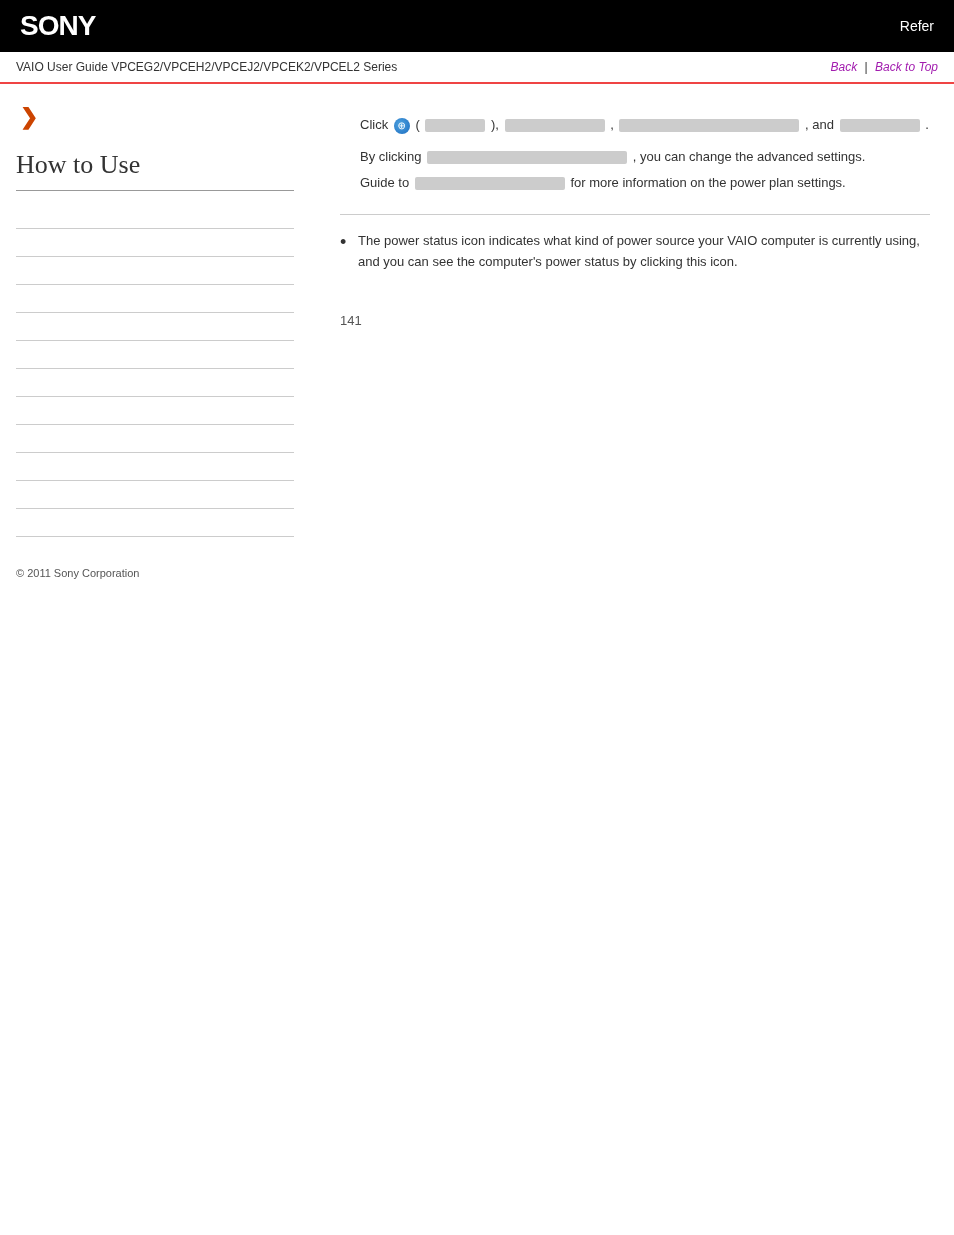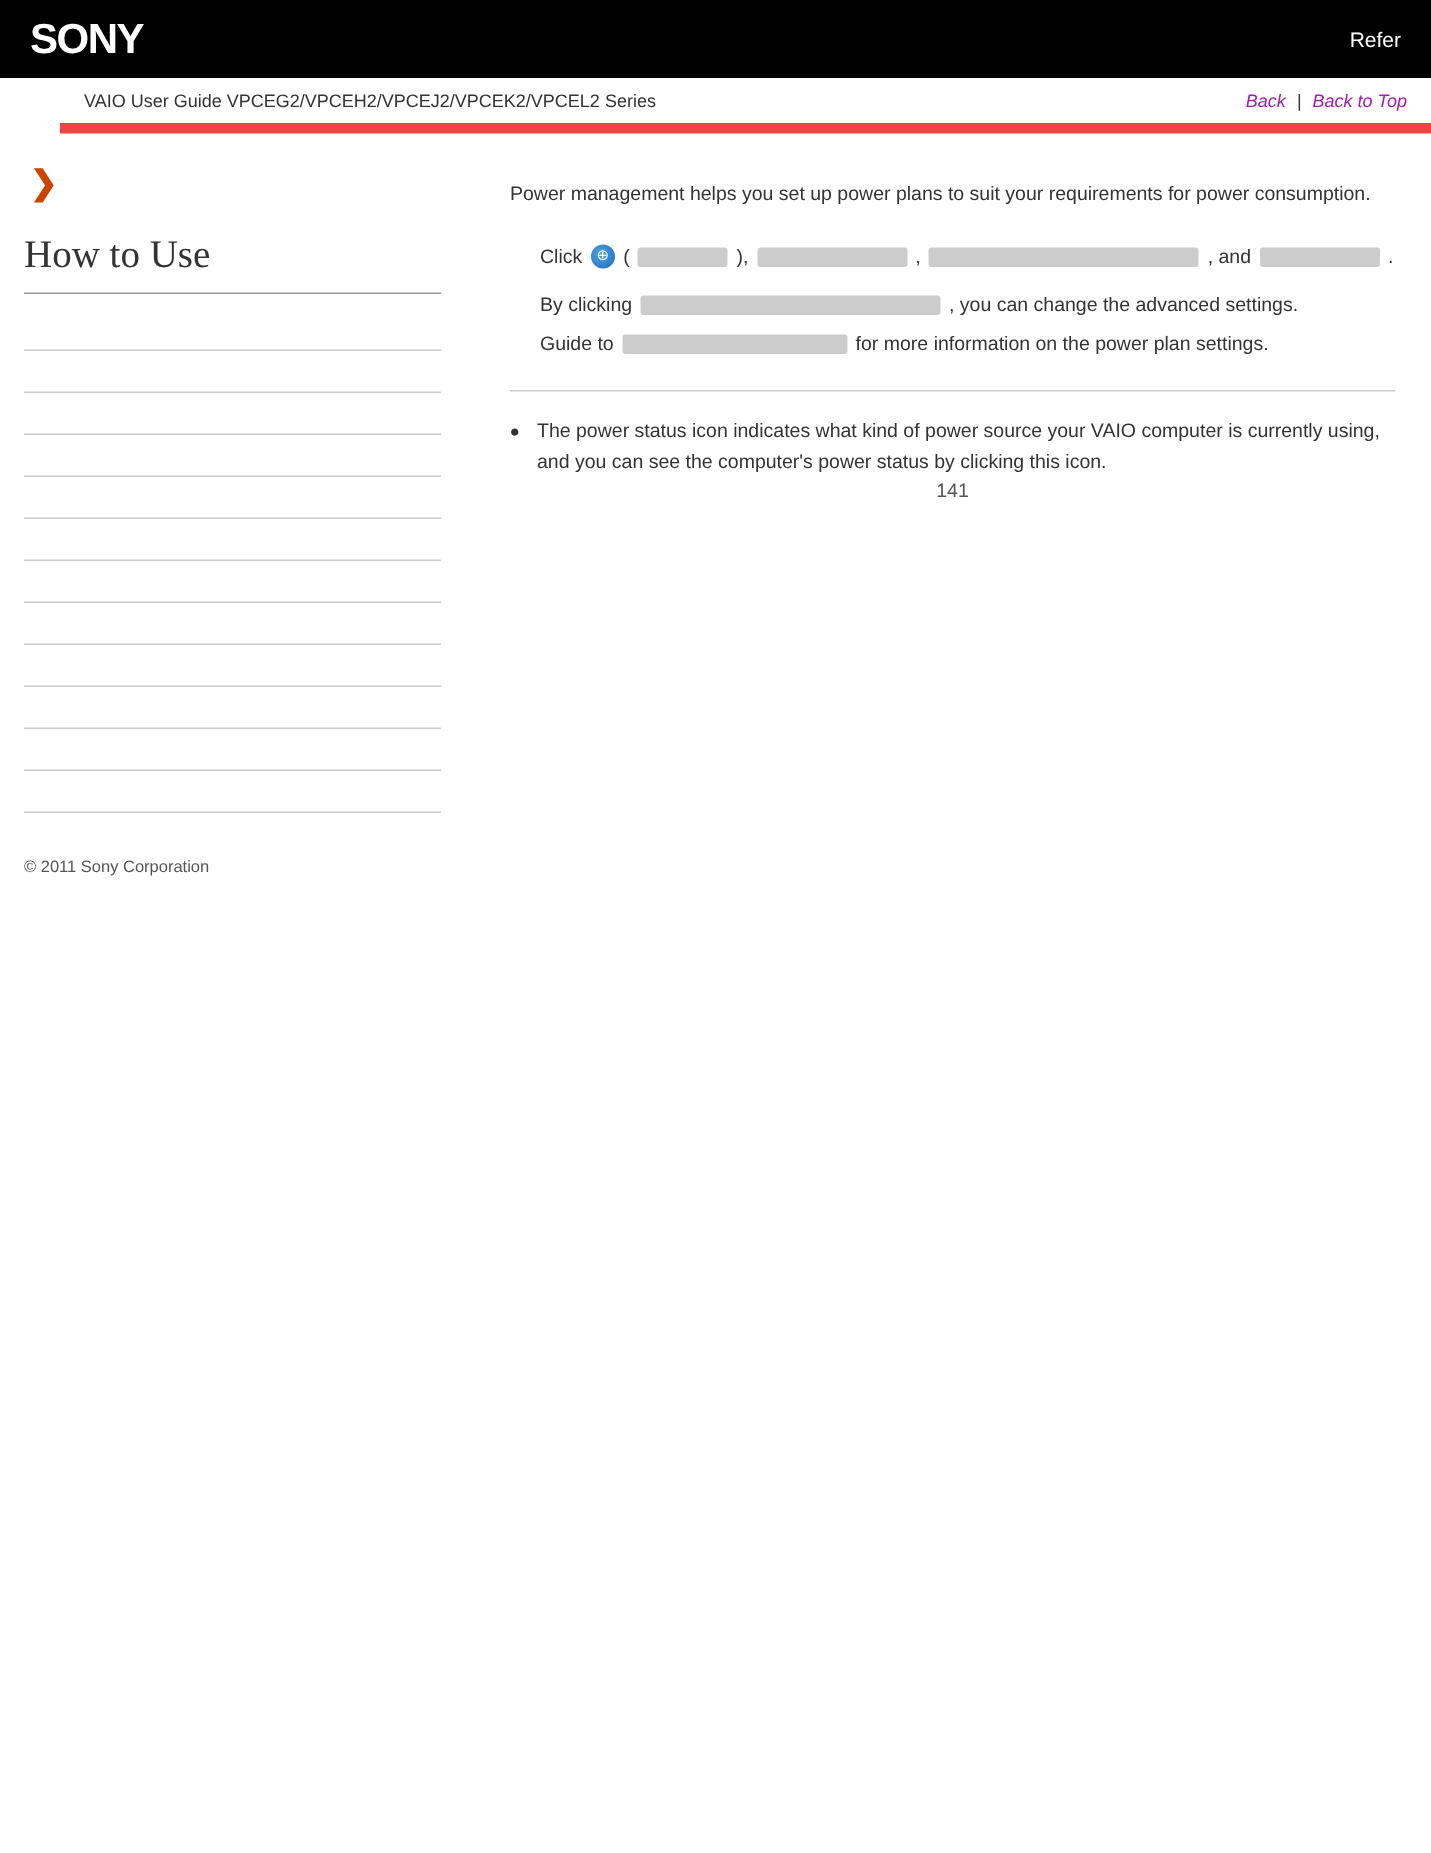--- a/index.html
+++ b/index.html
@@ -25,27 +25,26 @@
       color: #fff;
       font-size: 14px;
       cursor: pointer;
       background: none;
       border: none;
     }
 
     
     #navbar {
       background: #fff;
-      border-bottom: 7px solid #ef4444;
+      border-bottom: 2px solid #ef4444;
       padding: 8px 16px;
       display: flex;
       align-items: center;
       justify-content: space-between;
       font-size: 12px;
-      margin-left: 40px;
     }
     #navbar .guide-title { color: #333; }
     #navbar .nav-links a { color: #a21caf; text-decoration: none; font-style: italic; }
     #navbar .nav-links span { color: #333; margin: 0 4px; }
 
     
     #main {
       display: flex;
       padding: 0;
     }
@@ -144,23 +143,24 @@
       line-height: 1.6;
       color: #333;
     }
     .bullet-dot {
       min-width: 18px;
       font-size: 18px;
       line-height: 1.3;
       color: #333;
     }
     .page-number {
-      text-align: center;
+      text-align: left;
       font-size: 13px;
       color: #555;
+      margin-top: 40px;
       padding-bottom: 20px;
     }
   </style>
 </head>
 <body>
 
 <div id="header">
   <span class="sony-logo">SONY</span>
   <button class="search-btn">Refer</button>
 </div>
@@ -192,21 +192,20 @@
     <div class="sidebar-item"></div>
     <div class="sidebar-item"></div>
     <div class="sidebar-item"></div>
     <div class="sidebar-item"></div>
 
     <div class="copyright">© 2011 Sony Corporation</div>
   </div>
 
   <div id="content">
 
-    <p class="content-intro">Power management helps you set up power plans to suit your requirements for power consumption.</p>
 
     <div class="step-block">
       <div class="step-line">
         <span>Click</span>
         <span class="windows-icon">⊕</span>
         <span>(</span>
         <span class="redacted" style="width:60px;">&nbsp;&nbsp;&nbsp;&nbsp;&nbsp;&nbsp;&nbsp;</span>
         <span>),</span>
         <span class="redacted" style="width:100px;">&nbsp;</span>
         <span>,</span>

